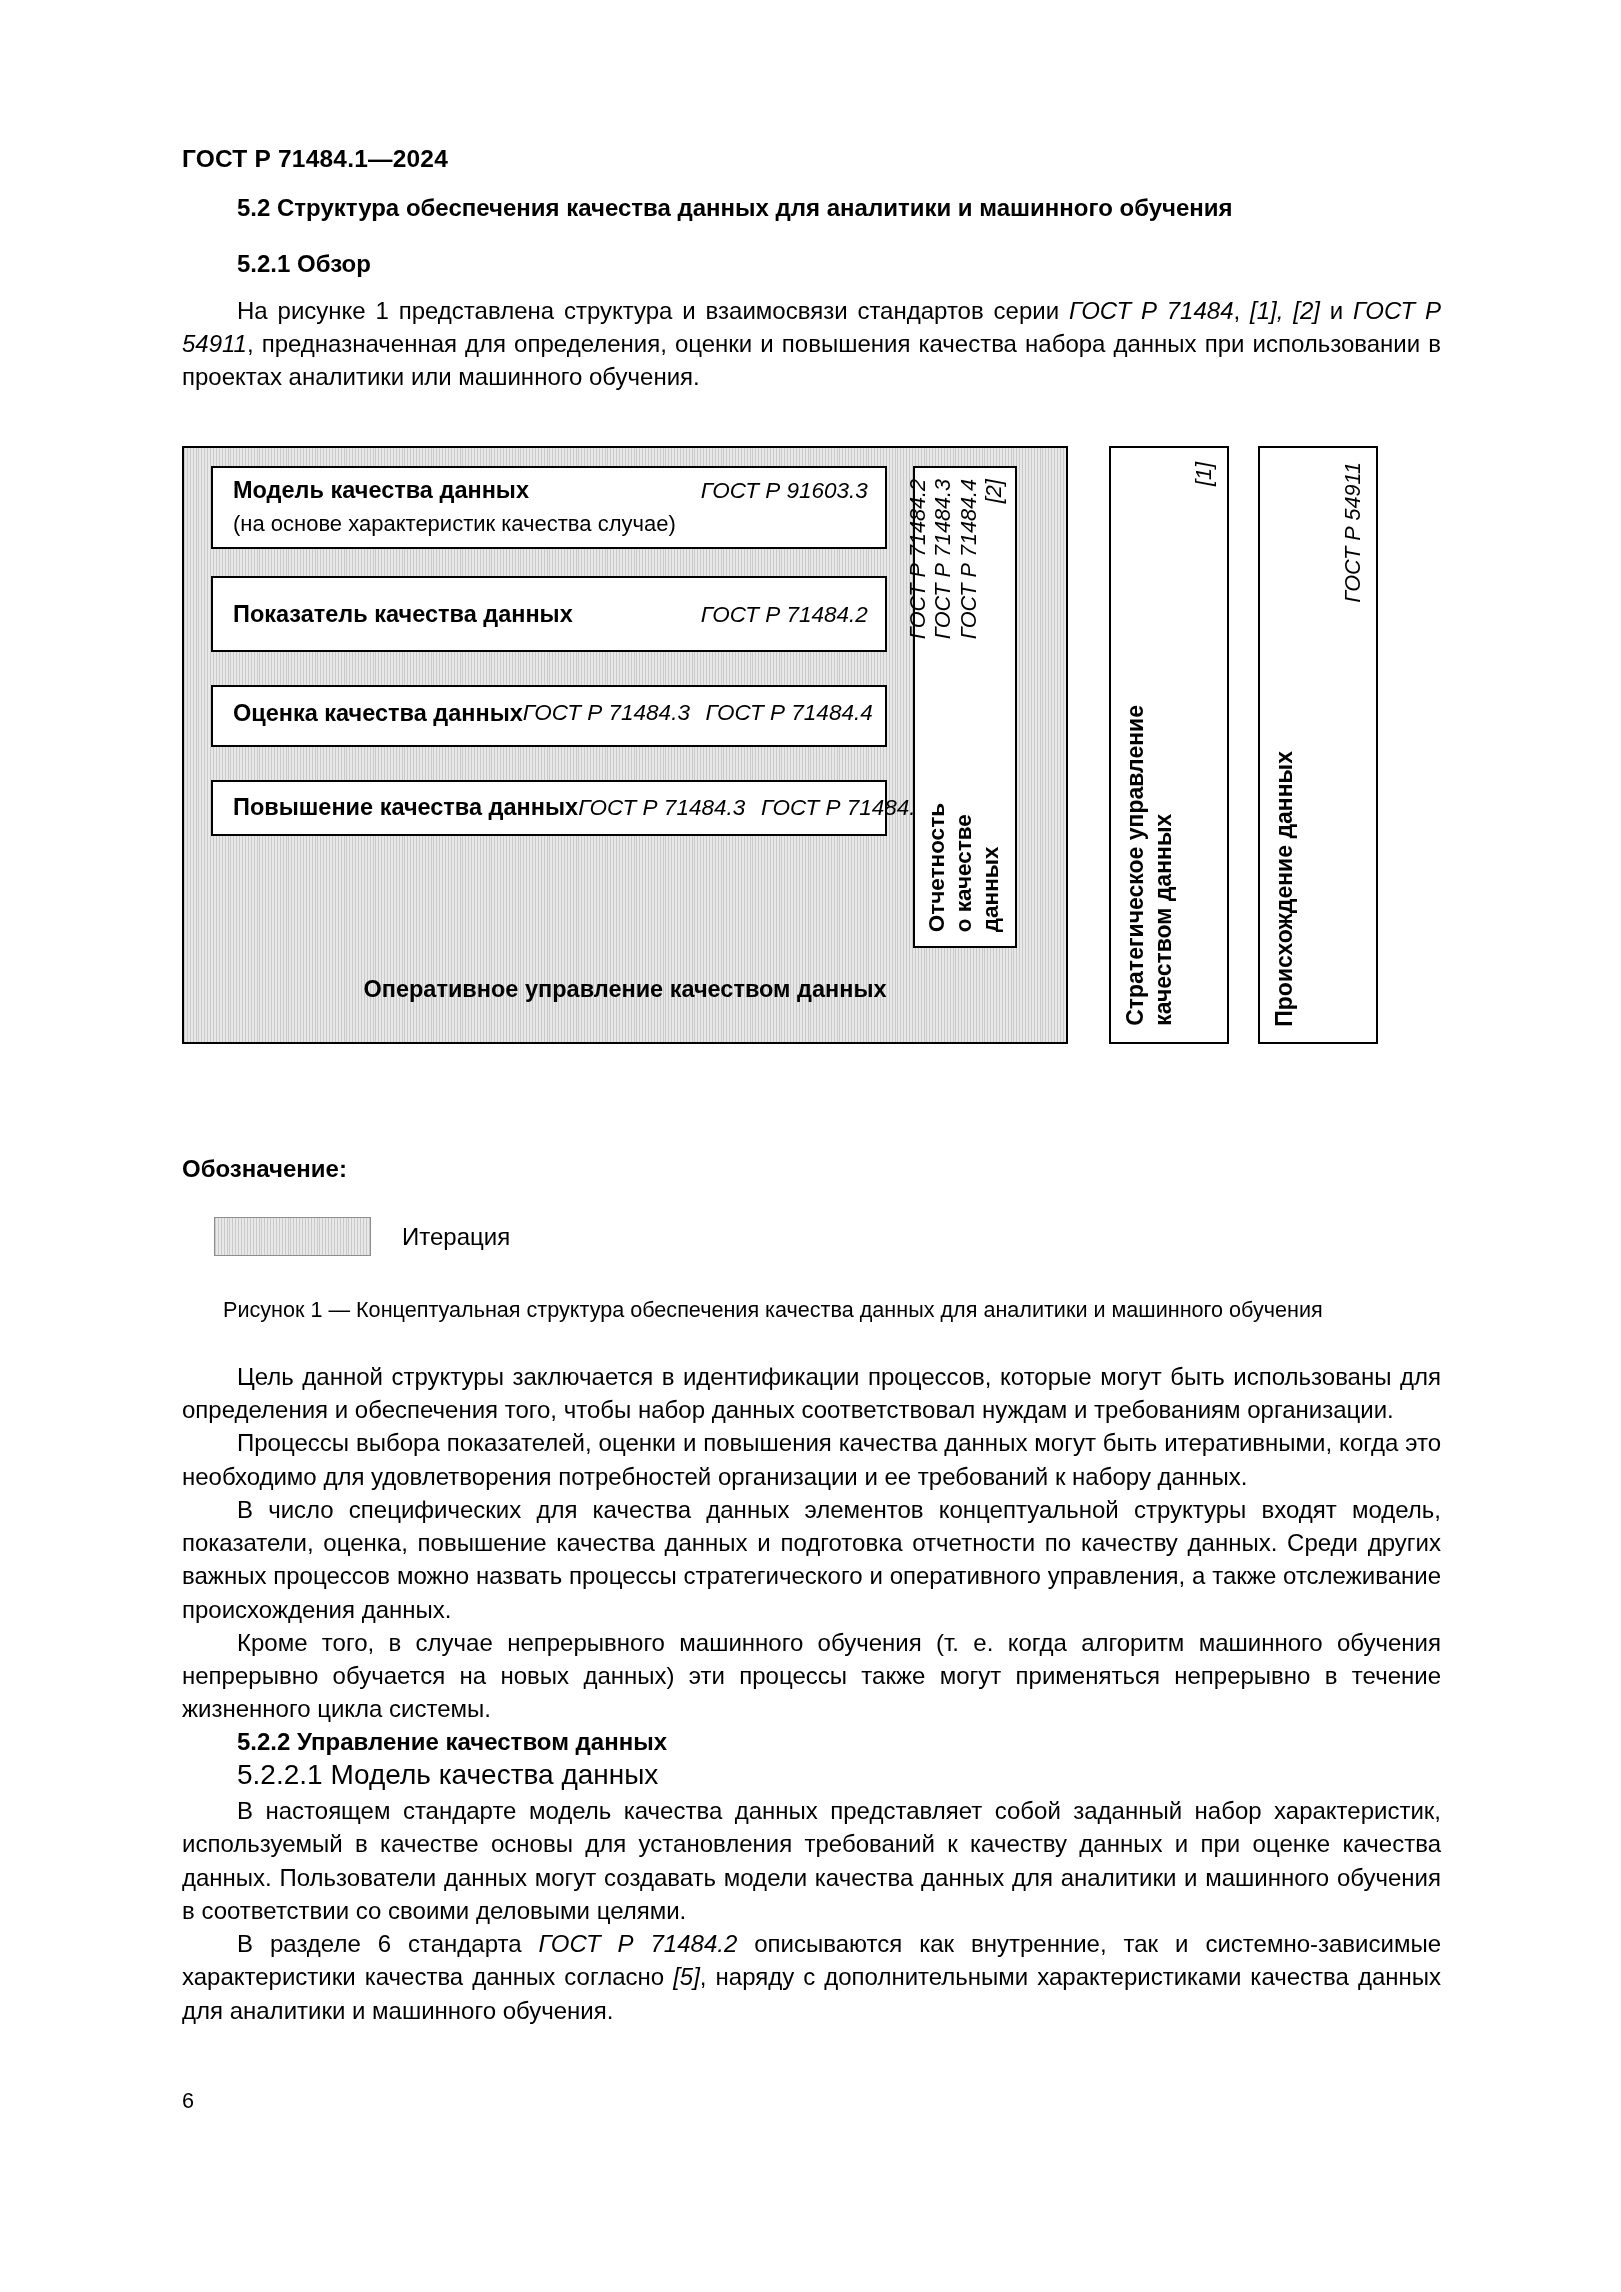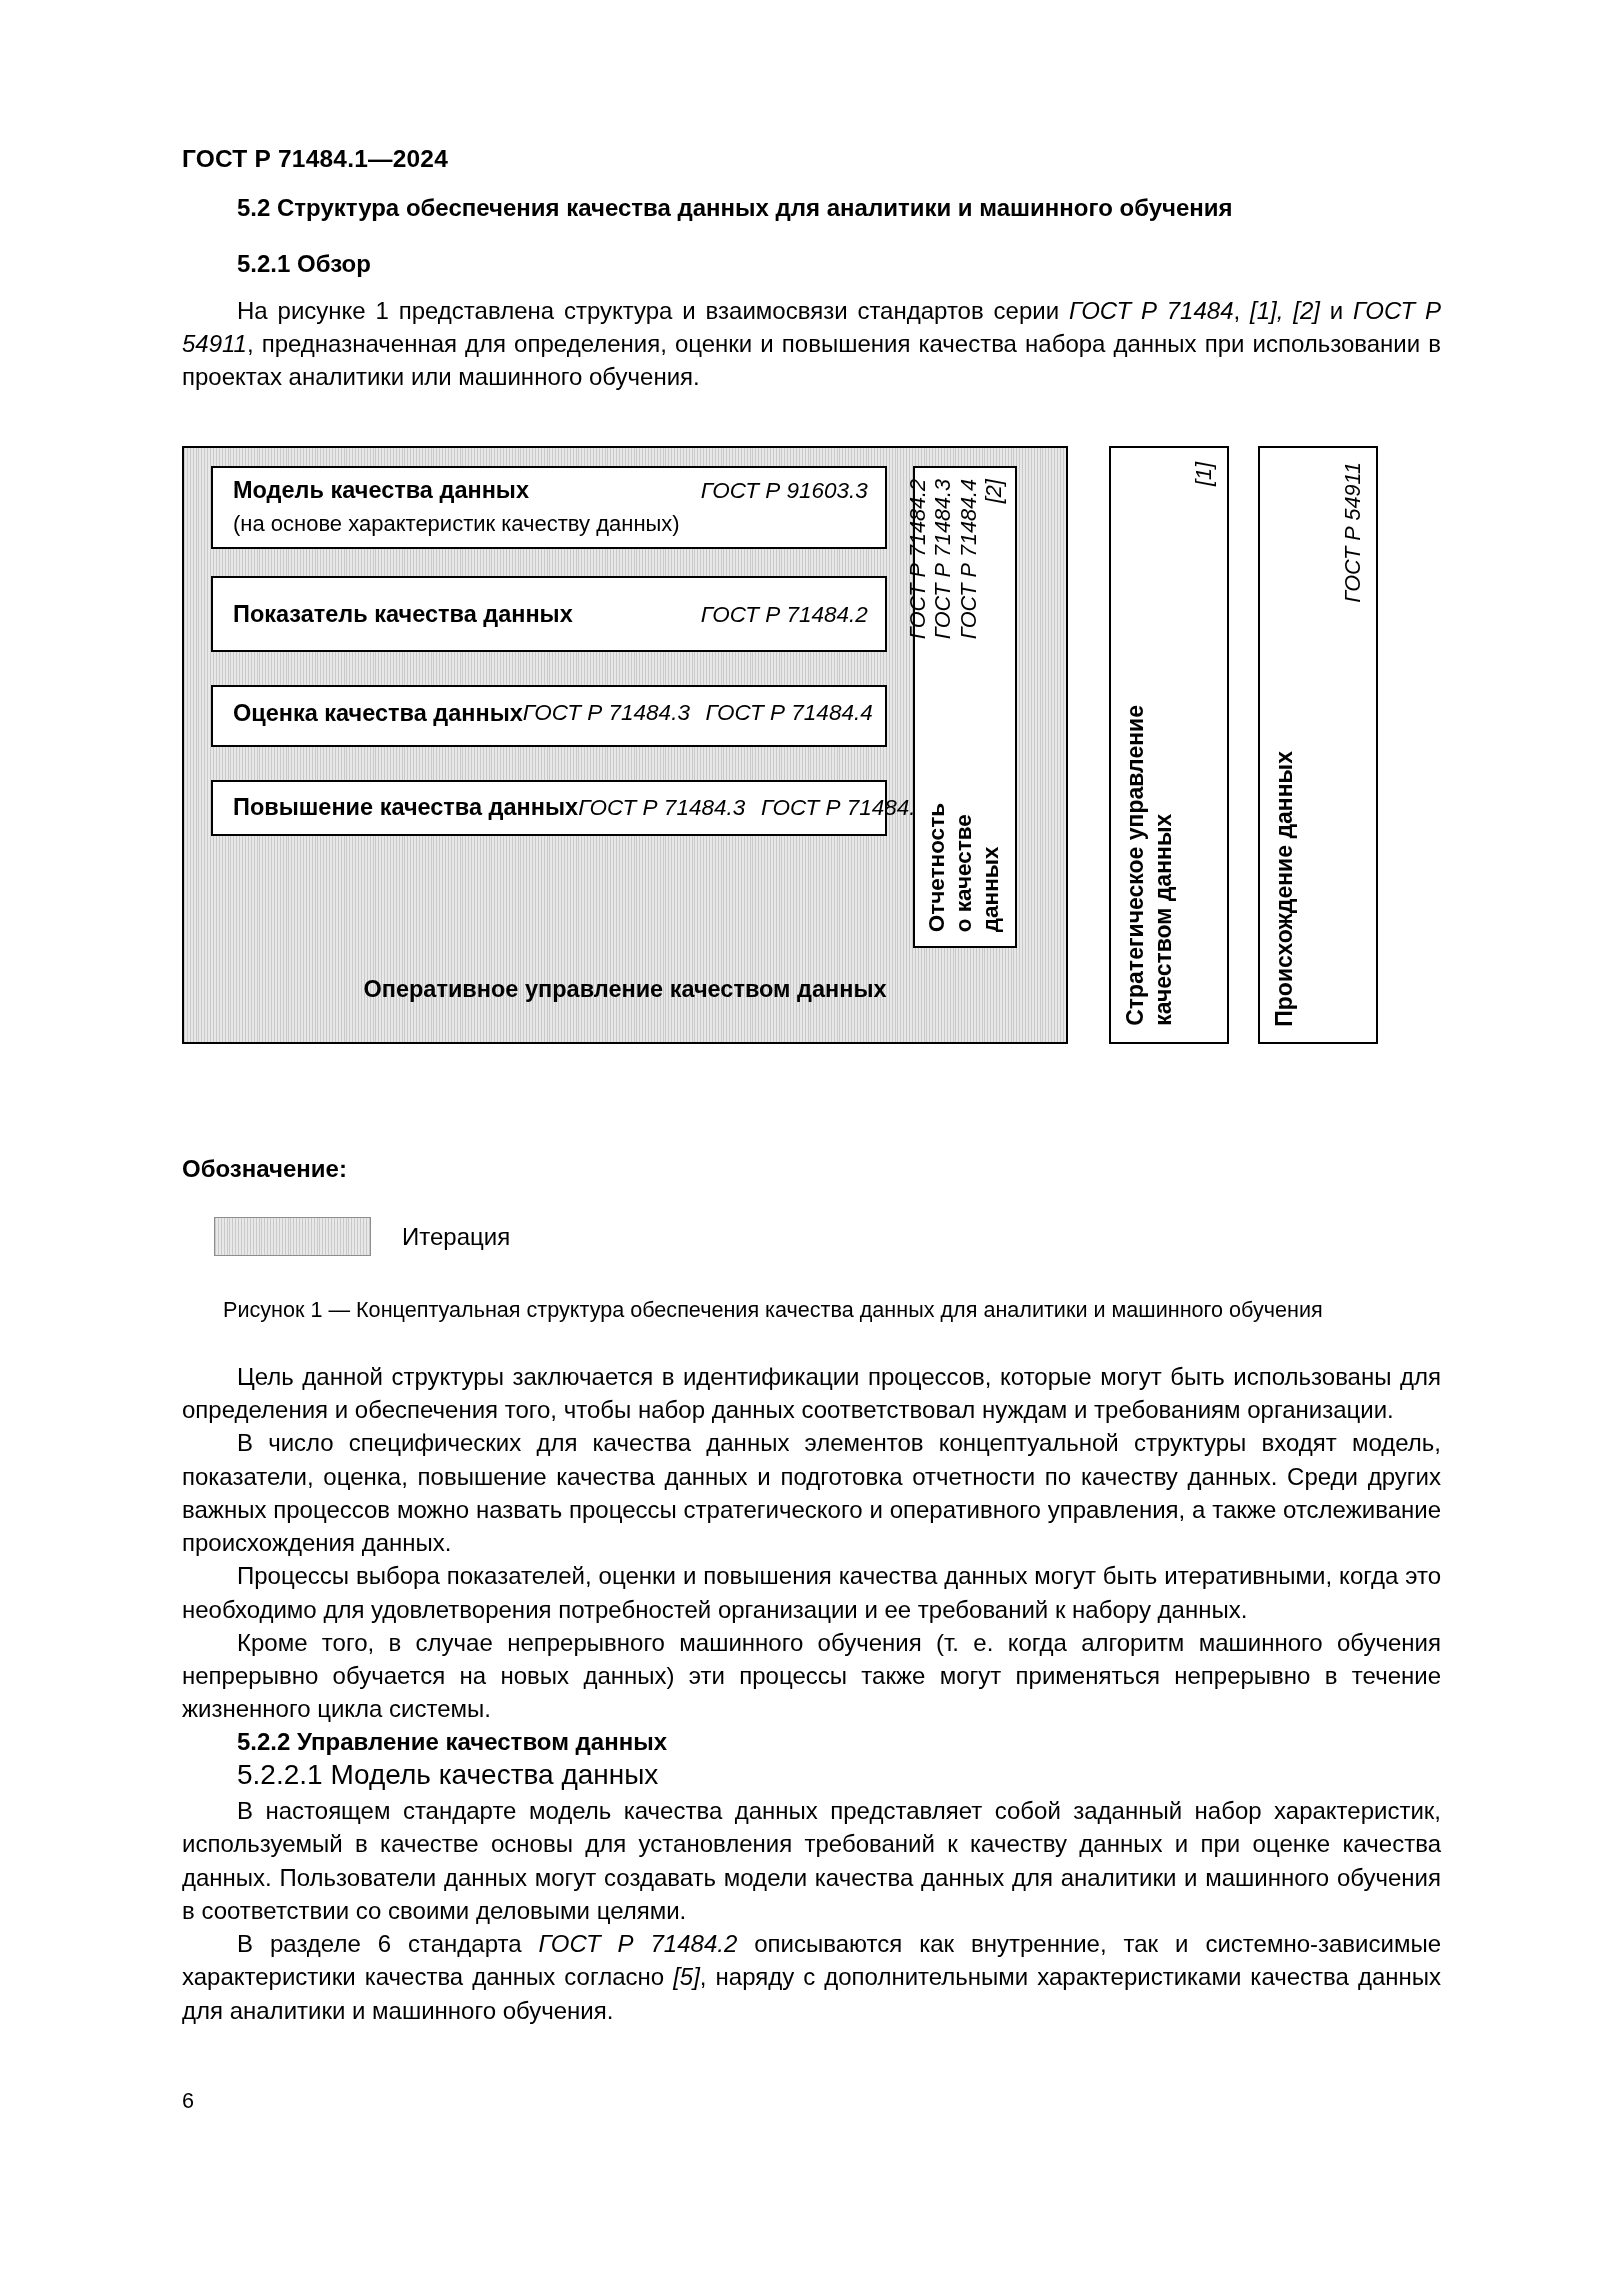--- a/index.html
+++ b/index.html
@@ -284,21 +284,21 @@
 
     <div class="outer-grey">
 
       <div class="inner-col">
 
         <div class="fbox">
           <div class="row">
             <span class="title">Модель качества данных</span>
             <span class="std">ГОСТ Р 91603.3</span>
           </div>
-          <div class="sub">(на основе характеристик качеству данных)</div>
+          <div class="sub">(на основе характеристик качества случае)</div>
         </div>
 
         <div class="gap-iter"></div>
 
         <div class="fbox" style="padding-top:23px;padding-bottom:21.6px;">
           <div class="row">
             <span class="title">Показатель качества данных</span>
             <span class="std">ГОСТ Р 71484.2</span>
           </div>
         </div>
@@ -359,22 +359,22 @@
   </div>
 
   <div class="legend-label">Обозначение:</div>
   <div class="legend-swatch"></div>
   <div class="legend-text">Итерация</div>
 
   <div class="fig-caption">Рисунок 1 — Концептуальная структура обеспечения качества данных для аналитики и машинного обучения</div>
 
   <div class="col" style="top:1360px;">
     <p class="body indent">Цель данной структуры заключается в идентификации процессов, которые могут быть использованы для определения и обеспечения того, чтобы набор данных соответствовал нуждам и требованиям организации.</p>
+    <p class="body indent">Процессы выбора показателей, оценки и повышения качества данных могут быть итеративными, когда это необходимо для удовлетворения потребностей организации и ее требований к набору данных.</p>
     <p class="body indent">В число специфических для качества данных элементов концептуальной структуры входят модель, показатели, оценка, повышение качества данных и подготовка отчетности по качеству данных. Среди других важных процессов можно назвать процессы стратегического и оперативного управления, а также отслеживание происхождения данных.</p>
-    <p class="body indent">Процессы выбора показателей, оценки и повышения качества данных могут быть итеративными, когда это необходимо для удовлетворения потребностей организации и ее требований к набору данных.</p>
     <p class="body indent">Кроме того, в случае непрерывного машинного обучения (т. е. когда алгоритм машинного обучения непрерывно обучается на новых данных) эти процессы также могут применяться непрерывно в течение жизненного цикла системы.</p>
     <div class="h3" style="padding-left:55px;">5.2.2  Управление качеством данных</div>
     <div class="h4" style="padding-left:55px;">5.2.2.1  Модель качества данных</div>
     <p class="body indent">В настоящем стандарте модель качества данных представляет собой заданный набор характеристик, используемый в качестве основы для установления требований к качеству данных и при оценке качества данных. Пользователи данных могут создавать модели качества данных для аналитики и машинного обучения в соответствии со своими деловыми целями.</p>
     <p class="body indent"><span>В разделе 6 стандарта </span><span class="it">ГОСТ Р 71484.2</span><span> описываются как внутренние, так и системно-зависимые характеристики качества данных согласно </span><span class="it">[5]</span><span>, наряду с дополнительными характеристиками качества данных для аналитики и машинного обучения.</span></p>
   </div>
 
   <div class="page-number">6</div>
 
 </div>

